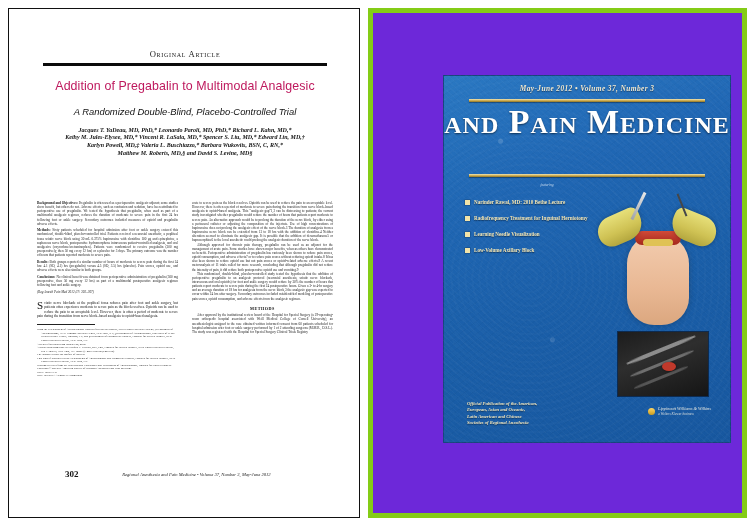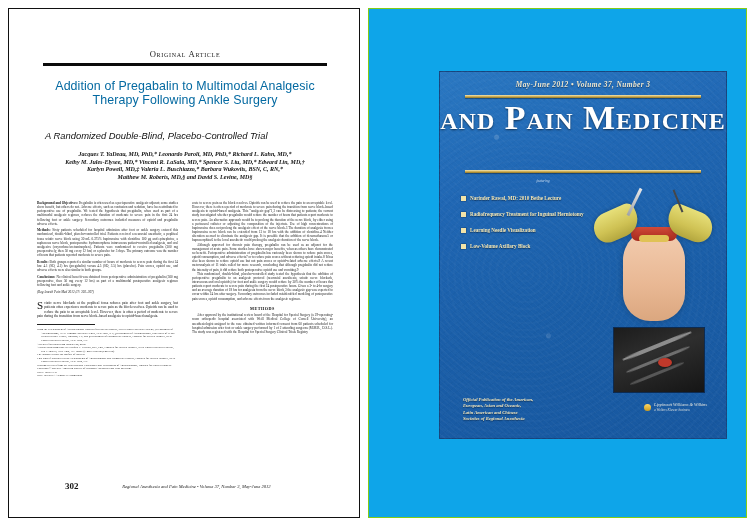--- a/index.html
+++ b/index.html
@@ -15,26 +15,26 @@
 
   .orig-article{
     text-align:center;font-family:"Liberation Serif",serif;
     font-variant:small-caps;font-size:8.6px;letter-spacing:.7px;color:#1a1a1a;
     margin-top:24px;
   }
   .rule-top{height:2.6px;background:#0b0b0b;margin:4px 6px 0 6px;}
 
   .art-title{
     text-align:center;font-family:"Liberation Sans",sans-serif;
-    font-size:12.4px;font-weight:400;line-height:14.2px;color:#0369a1;
+    font-size:12.4px;font-weight:400;line-height:14.2px;color:#be185d;
     margin:13px 10px 0 10px;letter-spacing:.1px;
   }
   .art-sub{
-    font-family:"Liberation Sans",sans-serif;
-    font-size:9.4px;font-style:italic;line-height:12px;color:#111;margin:23px 8px 0 8px;
+    text-align:center;font-family:"Liberation Sans",sans-serif;
+    font-size:9.4px;font-style:italic;line-height:12px;color:#111;margin:13px 8px 0 8px;
   }
   .authors{
     text-align:center;font-family:"Liberation Serif",serif;font-style:italic;
     font-size:6.0px;line-height:7.6px;color:#111;margin:9px 0 0 0;font-weight:700;
   }
 
   
   .cols{position:absolute;left:0px;top:176px;width:296px;height:300px;}
   .col{position:absolute;top:0;width:141px;}
   .col-l{left:0;}
@@ -60,31 +60,31 @@
   .footnote p{font-size:2.85px;line-height:3.55px;margin:0;text-align:left;color:#242424;}
   .footnote .hang{padding-left:4px;text-indent:-4px;}
 
   .sec-head{
     text-align:center;font-weight:700;font-size:4.2px;letter-spacing:.5px;
     margin:5px 0 2.5px 0;color:#111;font-family:"Liberation Serif",serif;
   }
   .bodytxt p.ind{text-indent:5px;}
 
   
-  .pfoot{position:absolute;left:28px;right:20px;bottom:14px;height:12px;}
+  .pfoot{position:absolute;left:28px;right:20px;bottom:26px;height:12px;}
   .pageno{position:absolute;left:0;bottom:0;font-weight:700;font-size:9px;color:#111;}
   .foottext{
     position:absolute;left:50%;transform:translateX(-45%);bottom:2px;
     font-size:4.6px;font-style:italic;color:#1c1c1c;white-space:nowrap;
   }
 
   
   .cover-panel{
     position:absolute;left:368px;top:8px;width:379px;height:510px;
-    background:#0ea5e9;border:1px solid #84cc16;box-sizing:border-box;overflow:hidden;
+    background:#6d28d9;border:5px solid #84cc16;box-sizing:border-box;overflow:hidden;
   }
   .cover{
     position:absolute;left:70px;top:62px;width:288px;height:368px;
     background:
       radial-gradient(circle at 20% 18%, rgba(255,255,255,.16) 0 2px, transparent 3px),
       radial-gradient(circle at 64% 40%, rgba(255,255,255,.13) 0 2px, transparent 3px),
       radial-gradient(circle at 38% 72%, rgba(255,255,255,.12) 0 2px, transparent 3px),
       radial-gradient(circle at 82% 80%, rgba(255,255,255,.10) 0 2px, transparent 3px),
       linear-gradient(160deg,#2a78c2 0%,#1f66b3 30%,#1a5ea8 60%,#17579f 100%);
     box-shadow:0 0 0 1px #17457e inset;
@@ -198,21 +198,20 @@
 <div class="stage">
 
   <div class="page-panel">
     <div class="page-inner">
 
       <div class="orig-article">Original Article</div>
       <div class="rule-top"></div>
 
       <div class="art-title">
         <span>Addition of Pregabalin to Multimodal Analgesic</span><br>
-        <span>Therapy Following Ankle Surgery</span>
       </div>
       <div class="art-sub">A Randomized Double-Blind, Placebo-Controlled Trial</div>
 
       <div class="authors">
         <div>Jacques T. YaDeau, MD, PhD,* Leonardo Paroli, MD, PhD,* Richard L. Kahn, MD,*</div>
         <div>Kethy M. Jules-Elysee, MD,* Vincent R. LaSala, MD,* Spencer S. Liu, MD,* Edward Lin, MD,†</div>
         <div>Karlyn Powell, MD,‡ Valeria L. Buschiazzo,* Barbara Wukovits, BSN, C, RN,*</div>
         <div>Matthew M. Roberts, MD,§ and David S. Levine, MD§</div>
       </div>
 

